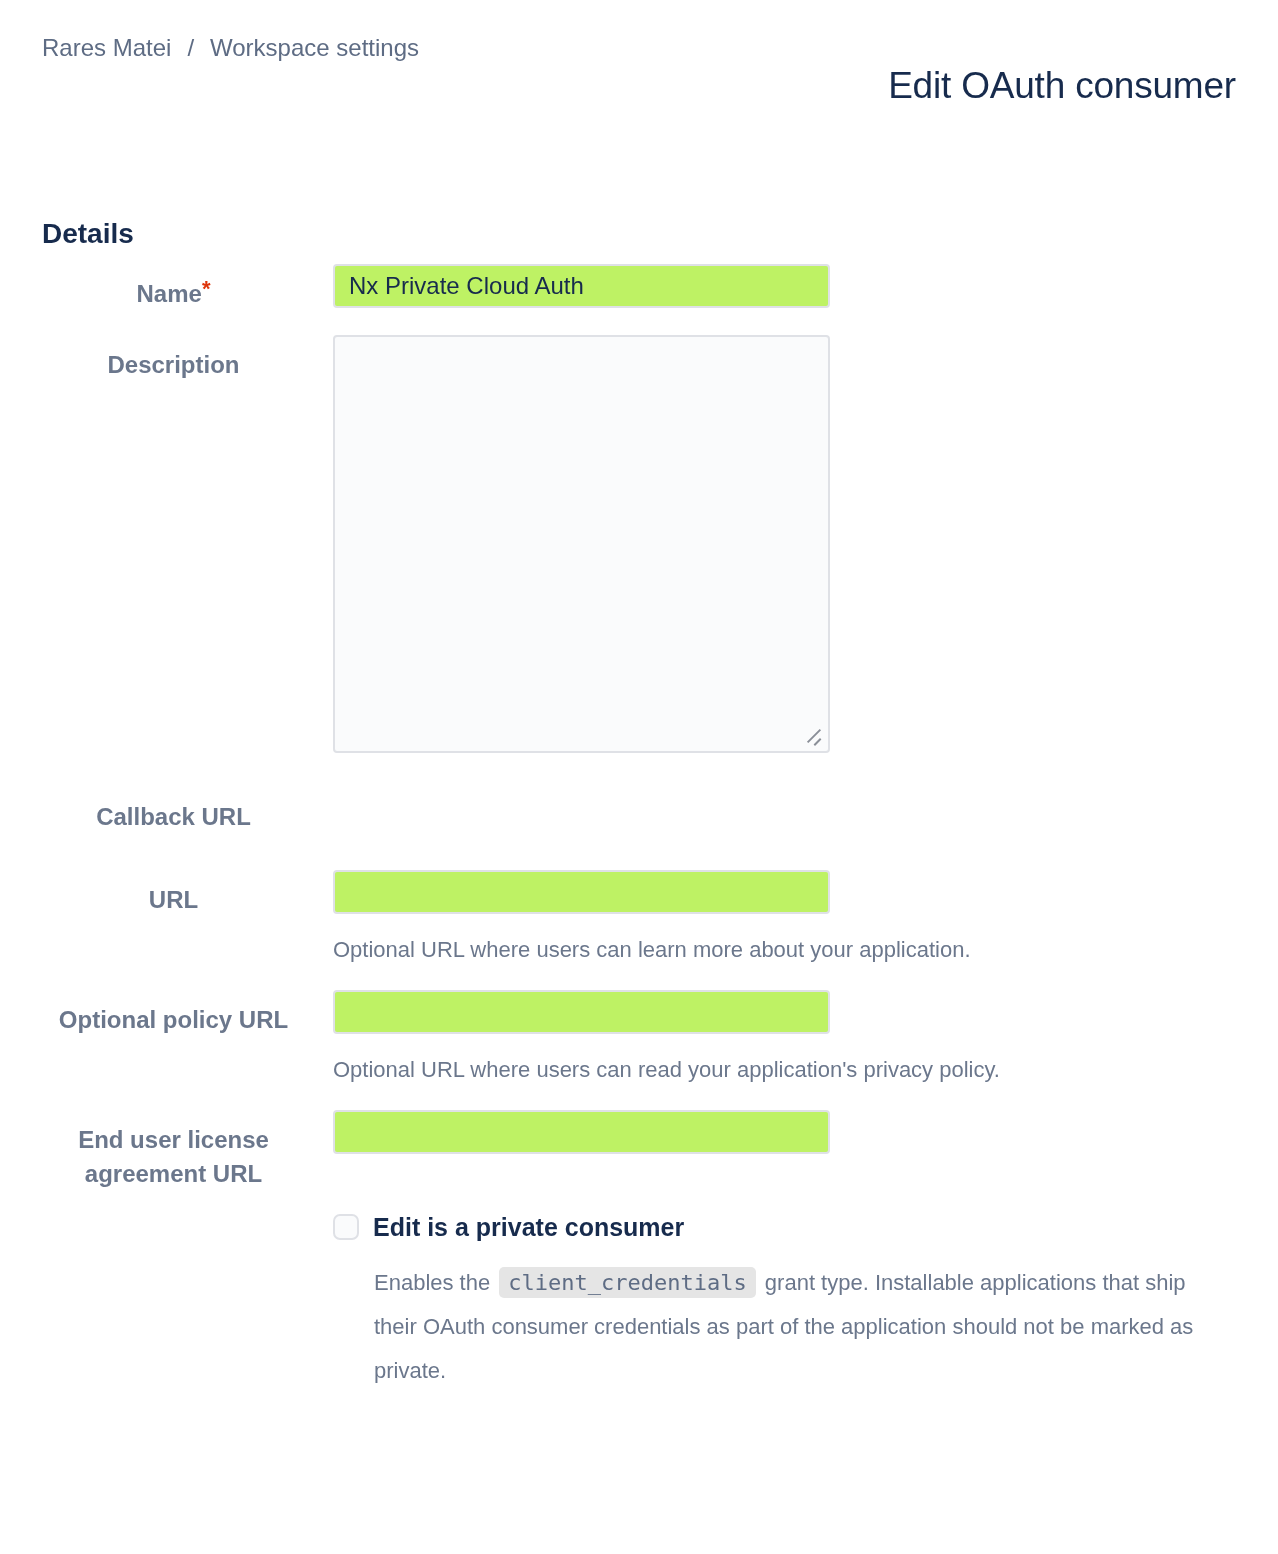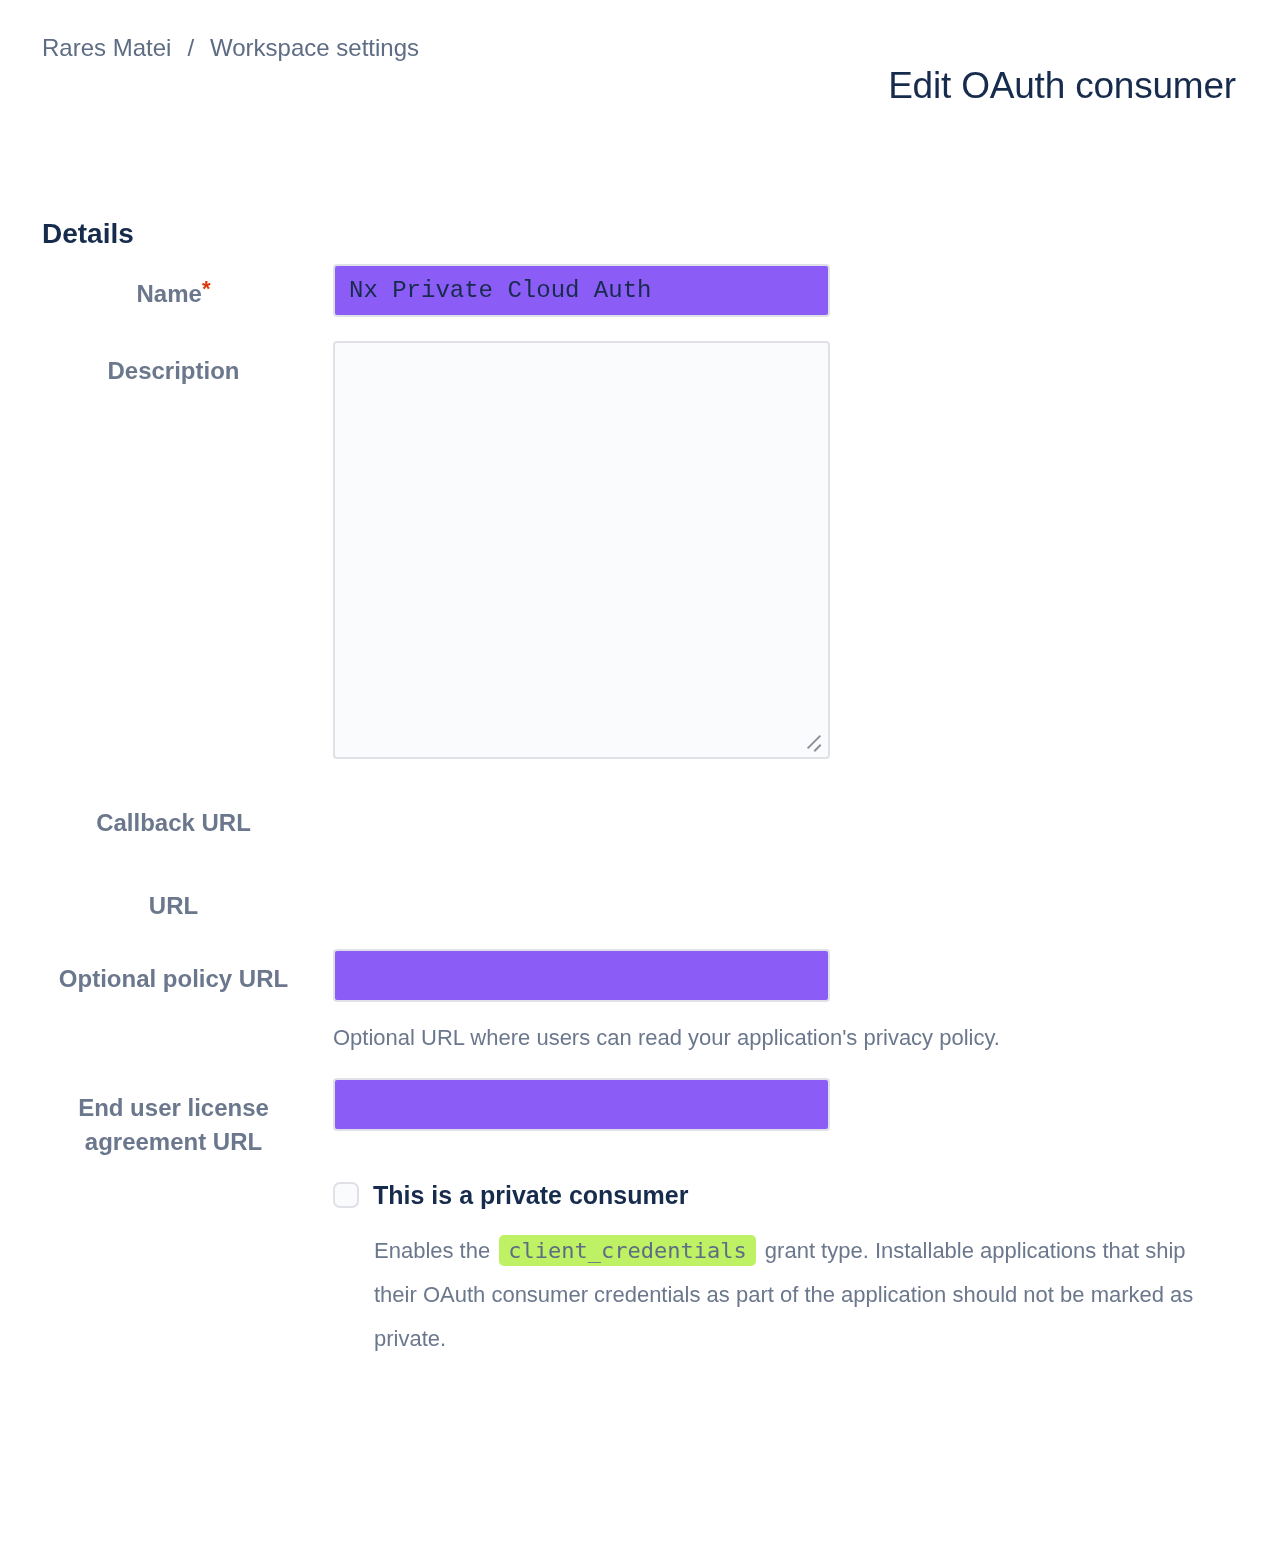--- a/index.html
+++ b/index.html
@@ -74,26 +74,26 @@
     font-weight: 600;
   }
   .ctrl {
     margin-left: 28px;
     width: 885px;
   }
 
   input.text-input {
     display: block;
     width: 497px;
-    height: 53px;
+    height: 44px;
     padding: 0 14px;
     border: 2px solid #DFE1E6;
     border-radius: 4px;
-    background: #8b5cf6;
-    font-family: Liberation Mono, monospace;
+    background: #bef264;
+    font-family: Liberation Sans, sans-serif;
     font-size: 24px;
     color: #172B4D;
     outline: none;
     white-space: nowrap;
     overflow: hidden;
   }
   .textarea-wrap {
     position: relative;
     width: 497px;
   }
@@ -169,21 +169,21 @@
     margin-left: 41px;
     font-size: 22px;
     line-height: 44px;
     color: #6B778C;
     max-width: 845px;
   }
   .code-chip {
     font-family: "DejaVu Sans Mono", "Liberation Mono", monospace;
     font-size: 22px;
     color: #5E6C84;
-    background: #bef264;
+    background: #e5e5e5;
     border-radius: 5px;
     padding: 3px 9px;
     margin: 0 3px;
     white-space: nowrap;
   }
 </style>
 </head>
 <body>
 
 <div class="container">
@@ -218,20 +218,24 @@
         </div>
       </div>
     </div>
 
     <div class="row mb-28">
       <div class="lbl">Callback URL</div>
     </div>
 
     <div class="row mb-26">
       <div class="lbl">URL</div>
+      <div class="ctrl">
+        <input class="text-input" type="text" value="" style="">
+        <div class="help">Optional URL where users can learn more about your application.</div>
+      </div>
     </div>
 
     <div class="row mb-26">
       <div class="lbl">Optional policy URL</div>
       <div class="ctrl">
         <input class="text-input" type="text" value="" style="">
         <div class="help">Optional URL where users can read your application's privacy policy.</div>
       </div>
     </div>
 
@@ -240,21 +244,21 @@
       <div class="ctrl">
         <input class="text-input" type="text" value="" style="">
       </div>
     </div>
 
     <div class="row">
       <div class="lbl"></div>
       <div class="ctrl">
         <div class="checkbox-line">
           <span class="checkbox"></span>
-          <span class="checkbox-label">This is a private consumer</span>
+          <span class="checkbox-label">Edit is a private consumer</span>
         </div>
         <div class="checkbox-help">
           <span>Enables the </span><span class="code-chip">client_credentials</span><span> grant type. Installable applications that ship their OAuth consumer credentials as part of the application should not be marked as private.</span>
         </div>
       </div>
     </div>
 
   </form>
 </div>
 

